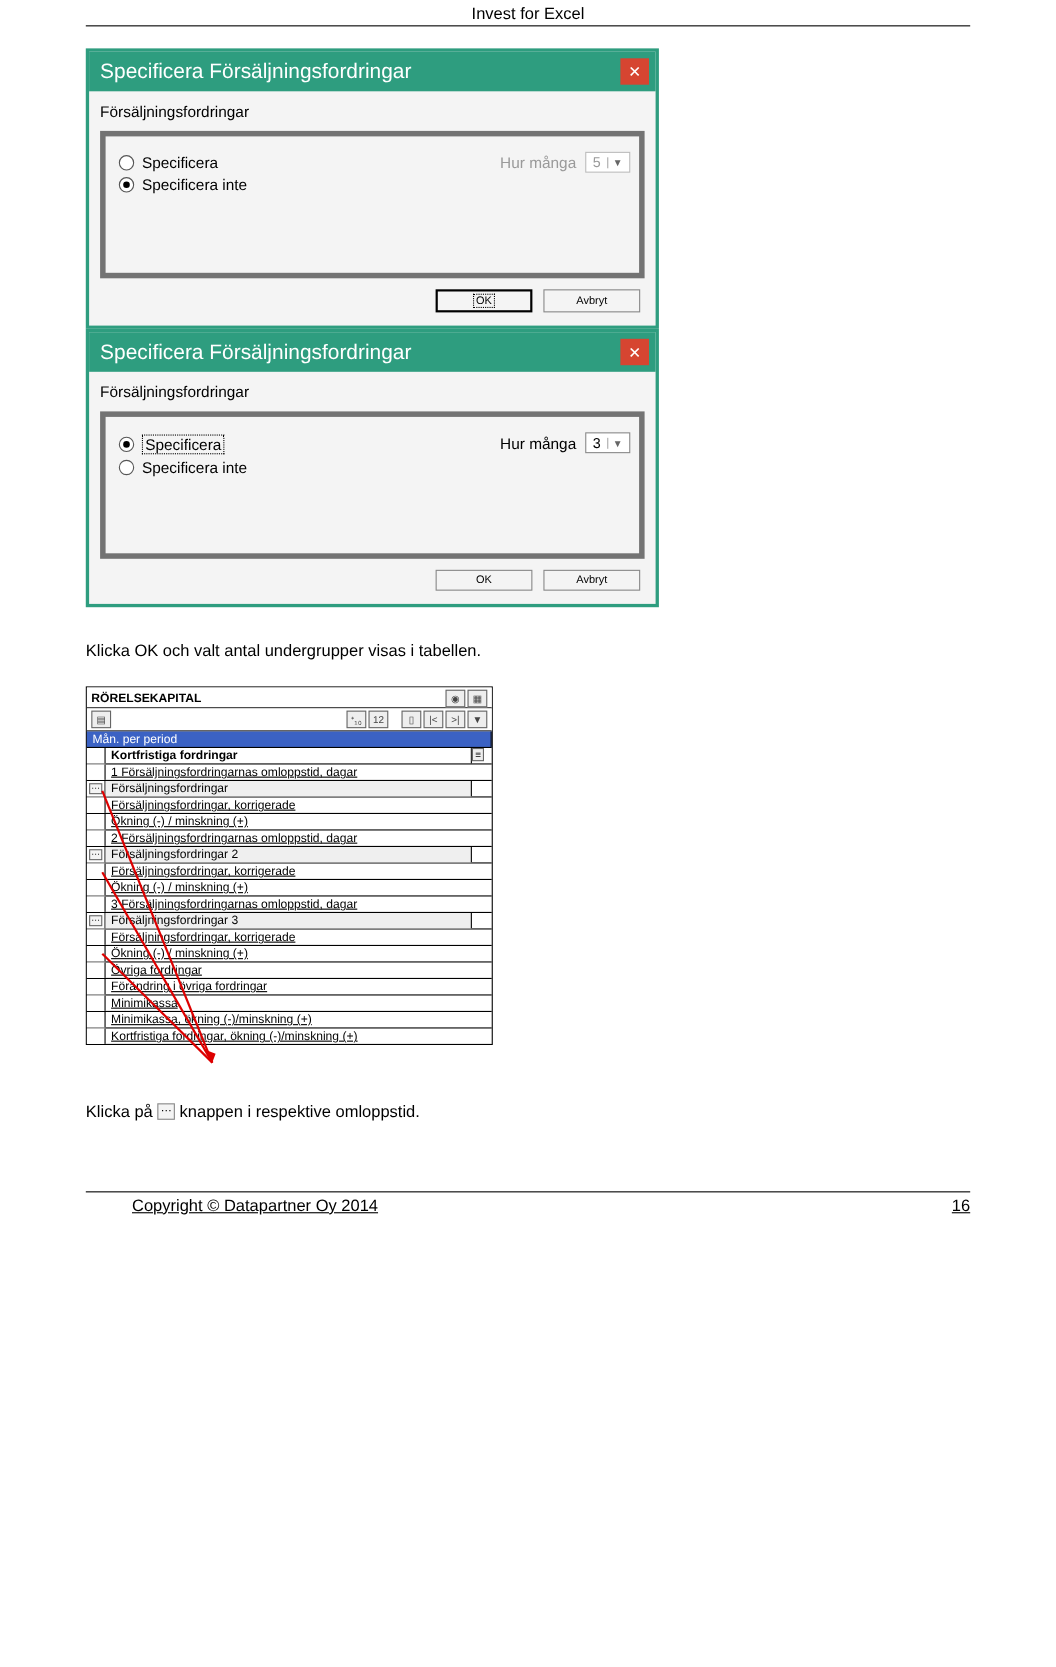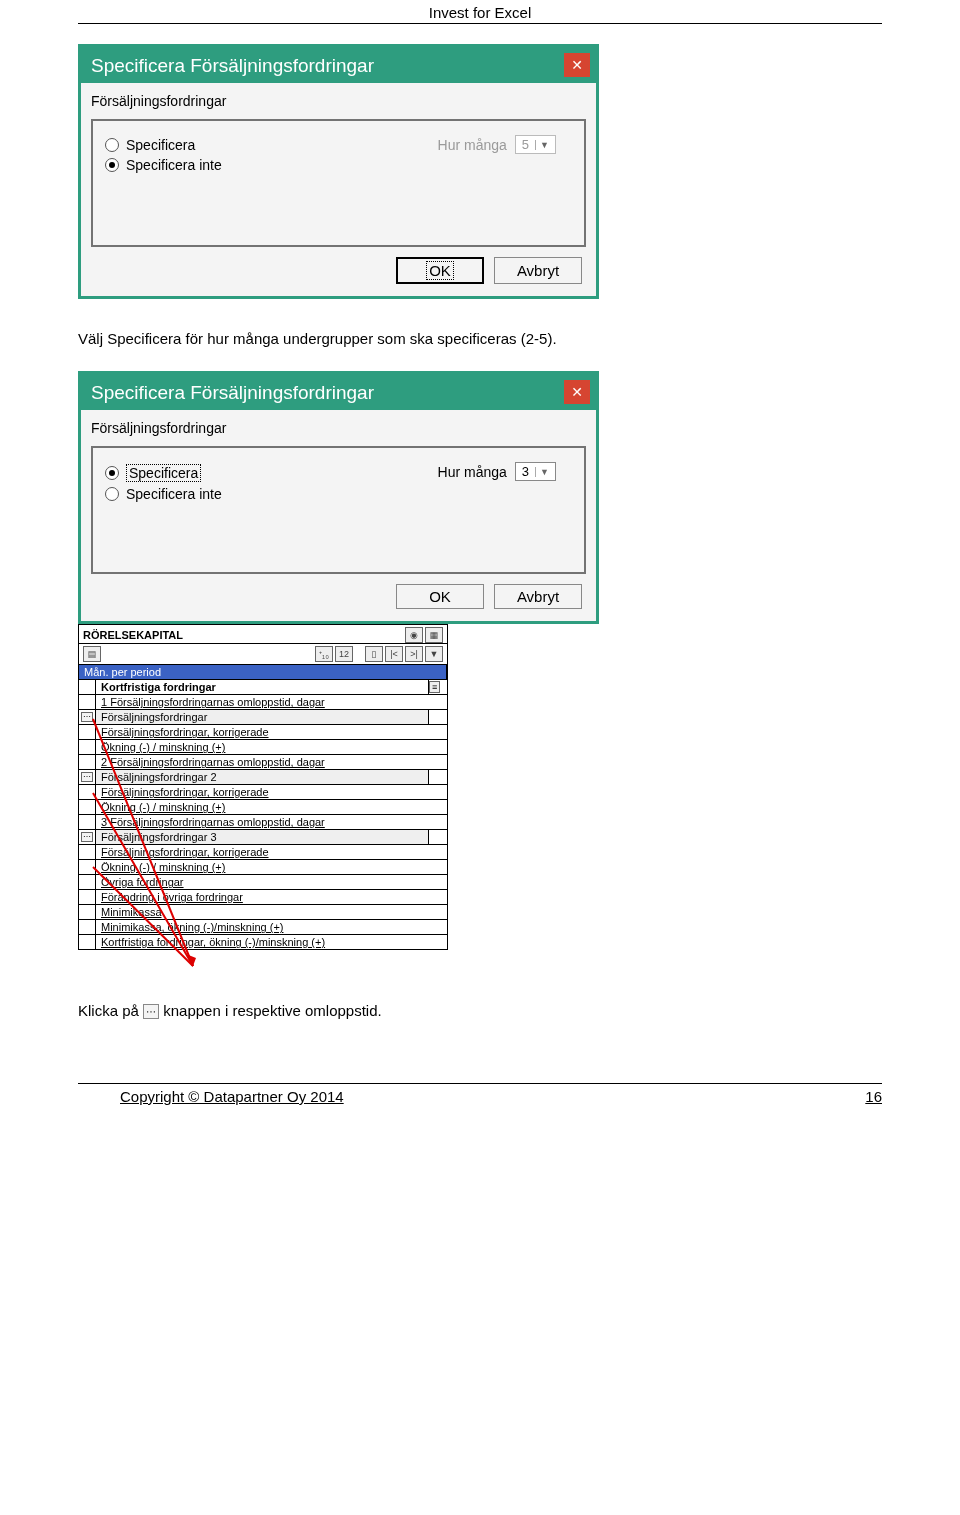--- a/index.html
+++ b/index.html
@@ -51,21 +51,21 @@
     cursor: pointer;
   }
   .dialog-body {
     padding: 8px 10px 10px 10px;
   }
   .dlg-heading {
     font-size: 14px;
     padding: 2px 0 10px 0;
   }
   .group-box {
-    border: 2px solid #737373;
+    border: 5px solid #737373;
     padding: 14px 10px 30px 12px;
     position: relative;
     height: 80px;
   }
   .radio-row {
     display: flex;
     align-items: center;
     font-size: 14px;
     padding: 2px 0;
   }
@@ -85,21 +85,21 @@
     height: 6px;
     background: #000;
     border-radius: 50%;
   }
   .dotted-focus {
     border: 1px dotted #000;
     padding: 0 2px;
   }
   .hurmanga {
     position: absolute;
-    right: 28px;
+    right: 8px;
     top: 14px;
     display: flex;
     align-items: center;
     font-size: 14px;
   }
   .hurmanga.disabled { color: #9a9a9a; }
   .spin {
     border: 1px solid #888;
     background: #fff;
     padding: 1px 6px;
@@ -119,21 +119,21 @@
   .btn-row {
     display: flex;
     justify-content: flex-end;
     gap: 10px;
     padding: 10px 4px 2px 0;
   }
   .btn {
     background: #f4f4f4;
     border: 1px solid #888;
     padding: 3px 0;
-    font-size: 15px;
+    font-size: 10px;
     width: 88px;
     text-align: center;
     cursor: pointer;
   }
   .btn.default { border: 2px solid #000; padding: 2px 0; width: 88px; }
   .btn.default .inner { border: 1px dotted #000; padding: 0 2px; display:inline-block;}
   .body-text {
     font-size: 15px;
     padding: 30px 0 22px 0;
     line-height: 1.35;
@@ -289,21 +289,20 @@
           </span>
         </div>
       </div>
       <div class="btn-row">
         <button class="btn default"><span class="inner">OK</span></button>
         <button class="btn">Avbryt</button>
       </div>
     </div>
   </div>
 
-  <div class="body-text">Välj Specificera för hur många undergrupper som ska specificeras (2-5).</div>
 
   <div class="dialog-wrap">
     <div class="dialog-titlebar">
       <span>Specificera Försäljningsfordringar</span>
       <button class="close-btn">
         <span>✕</span>
       </button>
     </div>
     <div class="dialog-body">
       <div class="dlg-heading">Försäljningsfordringar</div>
@@ -326,20 +325,21 @@
           </span>
         </div>
       </div>
       <div class="btn-row">
         <button class="btn">OK</button>
         <button class="btn">Avbryt</button>
       </div>
     </div>
   </div>
 
+  <div class="body-text">Klicka OK och valt antal undergrupper visas i tabellen.</div>
 
   <div class="tbl-wrap">
     <svg class="arrow-svg" width="160" height="280">
       <line x1="10" y1="8" x2="110" y2="255" stroke="#d00" stroke-width="2"></line>
       <line x1="10" y1="82" x2="110" y2="255" stroke="#d00" stroke-width="2"></line>
       <line x1="10" y1="156" x2="110" y2="255" stroke="#d00" stroke-width="2"></line>
       <polygon points="110,255 103,243 113,247" fill="#d00"></polygon>
     </svg>
     <div class="tbl-header">
       <span class="tbl-title">RÖRELSEKAPITAL</span>

